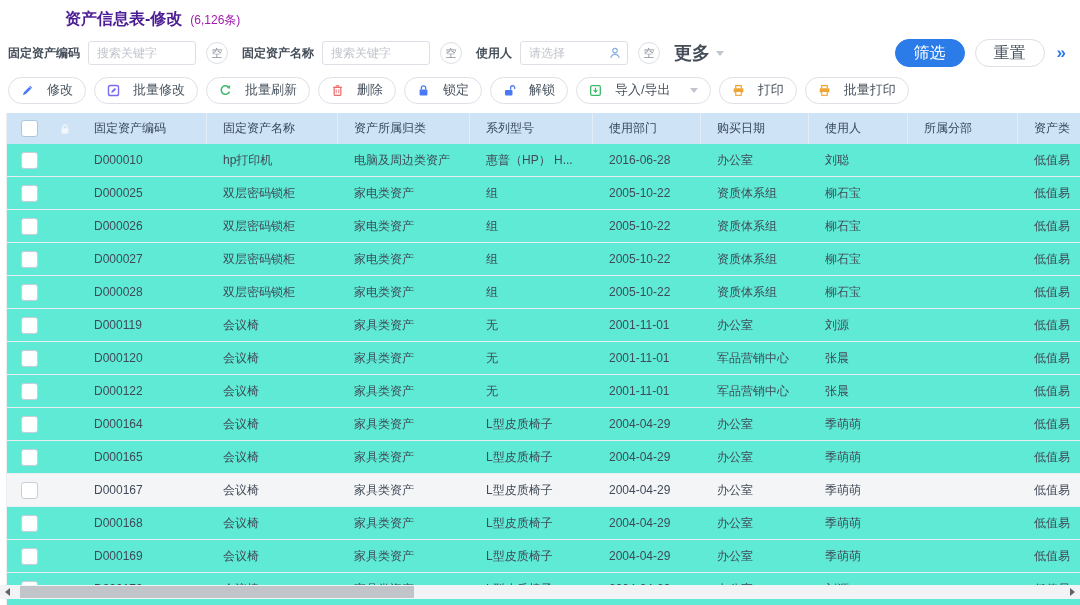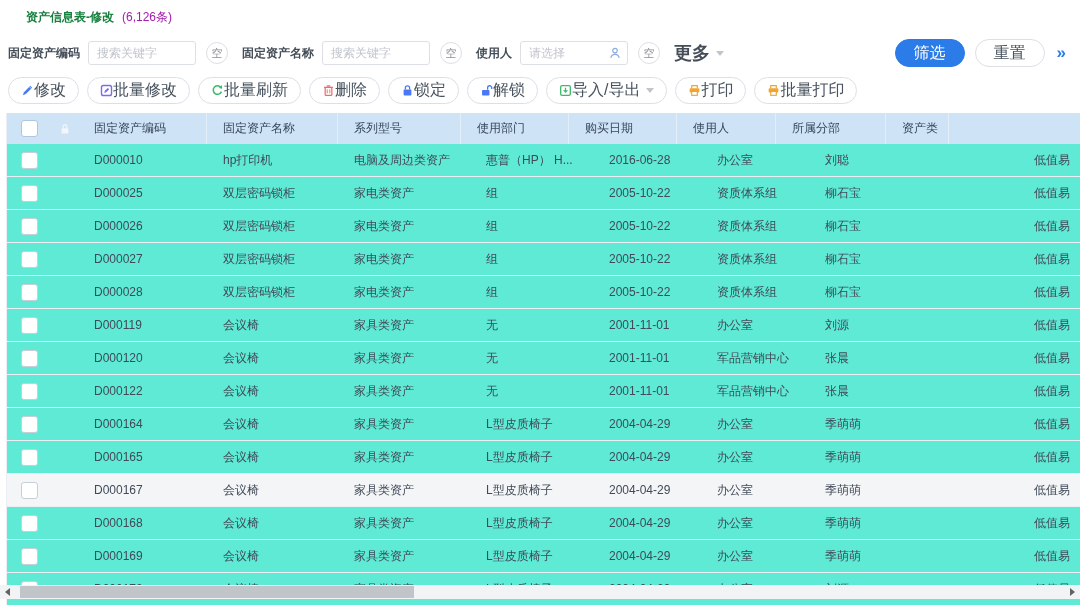--- a/index.html
+++ b/index.html
@@ -3,21 +3,21 @@
 <meta charset="utf-8">
 <style>
   html,body{margin:0;padding:0;}
   body{
     width:1080px;height:605px;overflow:hidden;position:relative;
     background:#fff;font-family:"Liberation Sans","DejaVu Sans",sans-serif;
     color:#404a59;
   }
   
   .title-bar{display:flex;align-items:baseline;padding:9px 0 0 26px;height:24px;}
-  .page-title{font-size:12px;font-weight:bold;color:#15803d;}
+  .page-title{font-size:16px;font-weight:bold;color:#4c1d95;margin-left:39px;}
   .page-count{font-size:12px;color:#a21caf;margin-left:8px;}
   
   .filter-row{display:flex;align-items:center;padding:6px 8px 6px 8px;height:28px;}
   .f-label{font-size:12px;font-weight:bold;color:#444d58;margin-right:8px;white-space:nowrap;}
   .f-input-wrap{position:relative;display:flex;align-items:center;}
   .f-input{width:108px;height:24px;border:1px solid #dcdfe6;border-radius:3px;
     font-size:12px;padding:0 8px;color:#404a59;outline:none;box-sizing:border-box;
     font-family:"Liberation Sans","DejaVu Sans",sans-serif;}
   .f-input::placeholder{color:#c0c4cc;}
   .f-input.with-icon{padding-right:24px;}
@@ -29,22 +29,22 @@
   .caret{width:0;height:0;border-left:4px solid transparent;border-right:4px solid transparent;
     border-top:5px solid #c0c4cc;margin-left:6px;}
   .filter-actions{margin-left:auto;display:flex;align-items:center;padding-right:6px;}
   .btn-pill{height:28px;border-radius:14px;font-size:16px;padding:13px 18px;cursor:pointer;
     display:flex;align-items:center;font-family:Liberation Sans, sans-serif;}
   .btn-primary{background:#2b7ce9;color:#fff;border:1px solid #2b7ce9;}
   .btn-plain{background:#fff;color:#47525e;border:1px solid #dcdfe6;margin-left:10px;}
   .expand-arrows{color:#2b7ce9;font-size:17px;font-weight:bold;margin-left:12px;cursor:pointer;}
   
   .toolbar{display:flex;align-items:center;gap:8px;padding:3px 8px 9px 8px;height:28px;}
-  .tbtn{display:flex;align-items:center;gap:0;border:1px solid #dcdfe6;border-radius:15px;
-    background:#fff;color:#47525e;font-size:16px;padding:0 12px;height:27px;cursor:pointer;
+  .tbtn{display:flex;align-items:center;gap:13px;border:1px solid #dcdfe6;border-radius:15px;
+    background:#fff;color:#47525e;font-size:13px;padding:0 12px;height:27px;cursor:pointer;
     font-family:inherit;white-space:nowrap;}
   .tbtn svg{flex-shrink:0;}
   
   .grid{margin-left:6px;border-left:1px solid #ebeef2;}
   .thead{display:flex;align-items:center;background:#cfe3f6;height:31px;
     font-size:12px;color:#36475c;}
   .th{box-sizing:border-box;padding-left:16px;white-space:nowrap;overflow:hidden;
     flex-shrink:0;border-right:1px solid #e4eef9;height:31px;line-height:31px;}
   .row{display:flex;align-items:center;height:32px;border-bottom:1px solid #ebeef2;
     font-size:12px;color:#404a59;background:#5eead4;}
@@ -186,20 +186,21 @@
         <span class="cb"></span>
       </span>
     <span class="cc w-lk">
       <svg width="12" height="12" viewBox="0 0 14 14">
           <rect x="3" y="6.2" width="8" height="6" rx="1" fill="#f2f7fc"></rect>
           <path d="M4.8 6.2 V4.4 a2.2 2.2 0 0 1 4.4 0 V6.2" fill="none" stroke="#f2f7fc" stroke-width="1.4"></path>
         </svg>
     </span>
     <span class="th w-code">固定资产编码</span>
     <span class="th w-name">固定资产名称</span>
+    <span class="th w-cat">资产所属归类</span>
     <span class="th w-ser">系列型号</span>
     <span class="th w-dept">使用部门</span>
     <span class="th w-date">购买日期</span>
     <span class="th w-user">使用人</span>
     <span class="th w-br">所属分部</span>
     <span class="th w-type">资产类</span>
   </div>
 
   <div class="row">
     <span class="cc w-cb">

